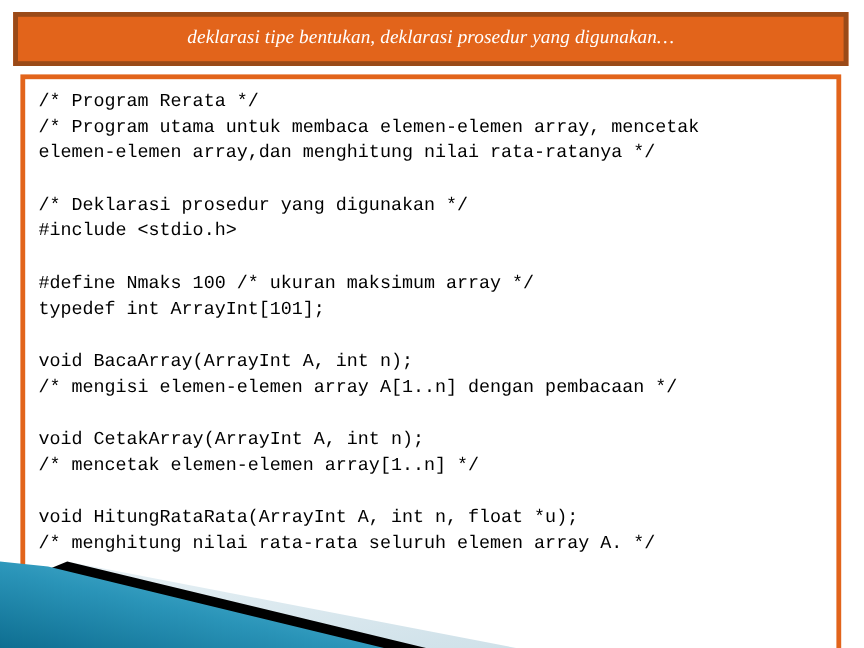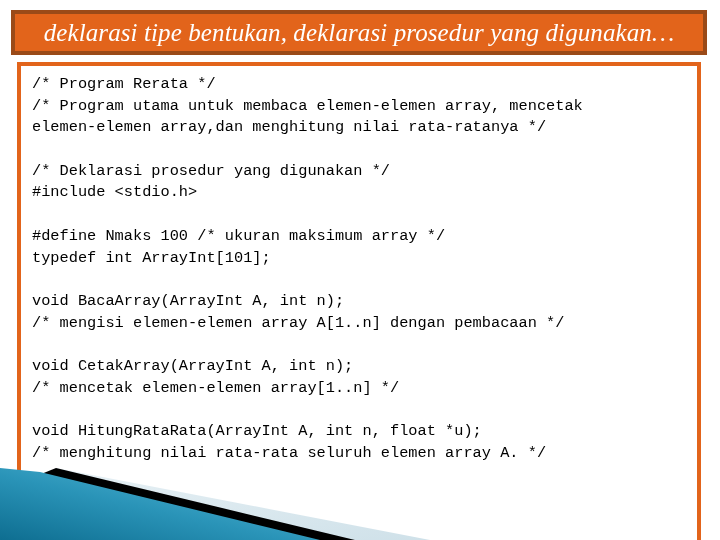--- a/index.html
+++ b/index.html
@@ -35,21 +35,21 @@
     background: #E2641B;
     border: 4px solid #9A4A18;
     box-sizing: border-box;
     display: flex;
     align-items: center;
     justify-content: center;
   }
   #title-text {
     font-family: "Liberation Serif", "DejaVu Serif", serif;
     font-style: italic;
-    font-size: 25px;
+    font-size: 16px;
     color: #ffffff;
     letter-spacing: 0.1px;
     white-space: nowrap;
     line-height: 1;
     padding-bottom: 1px;
   }
 
   
   #code-box {
     position: absolute;

